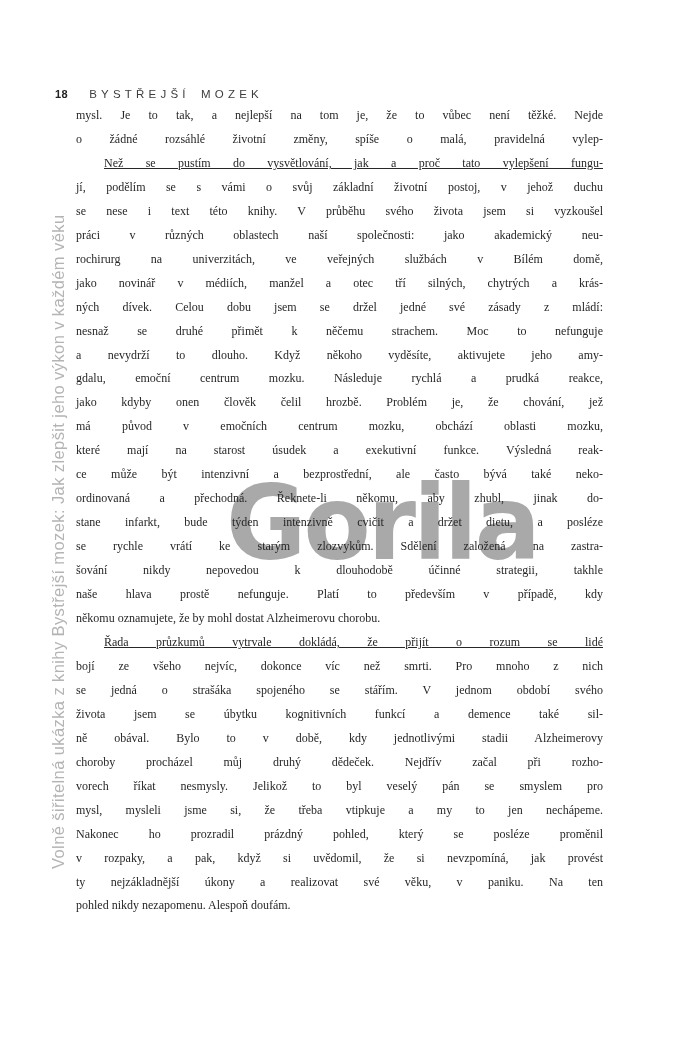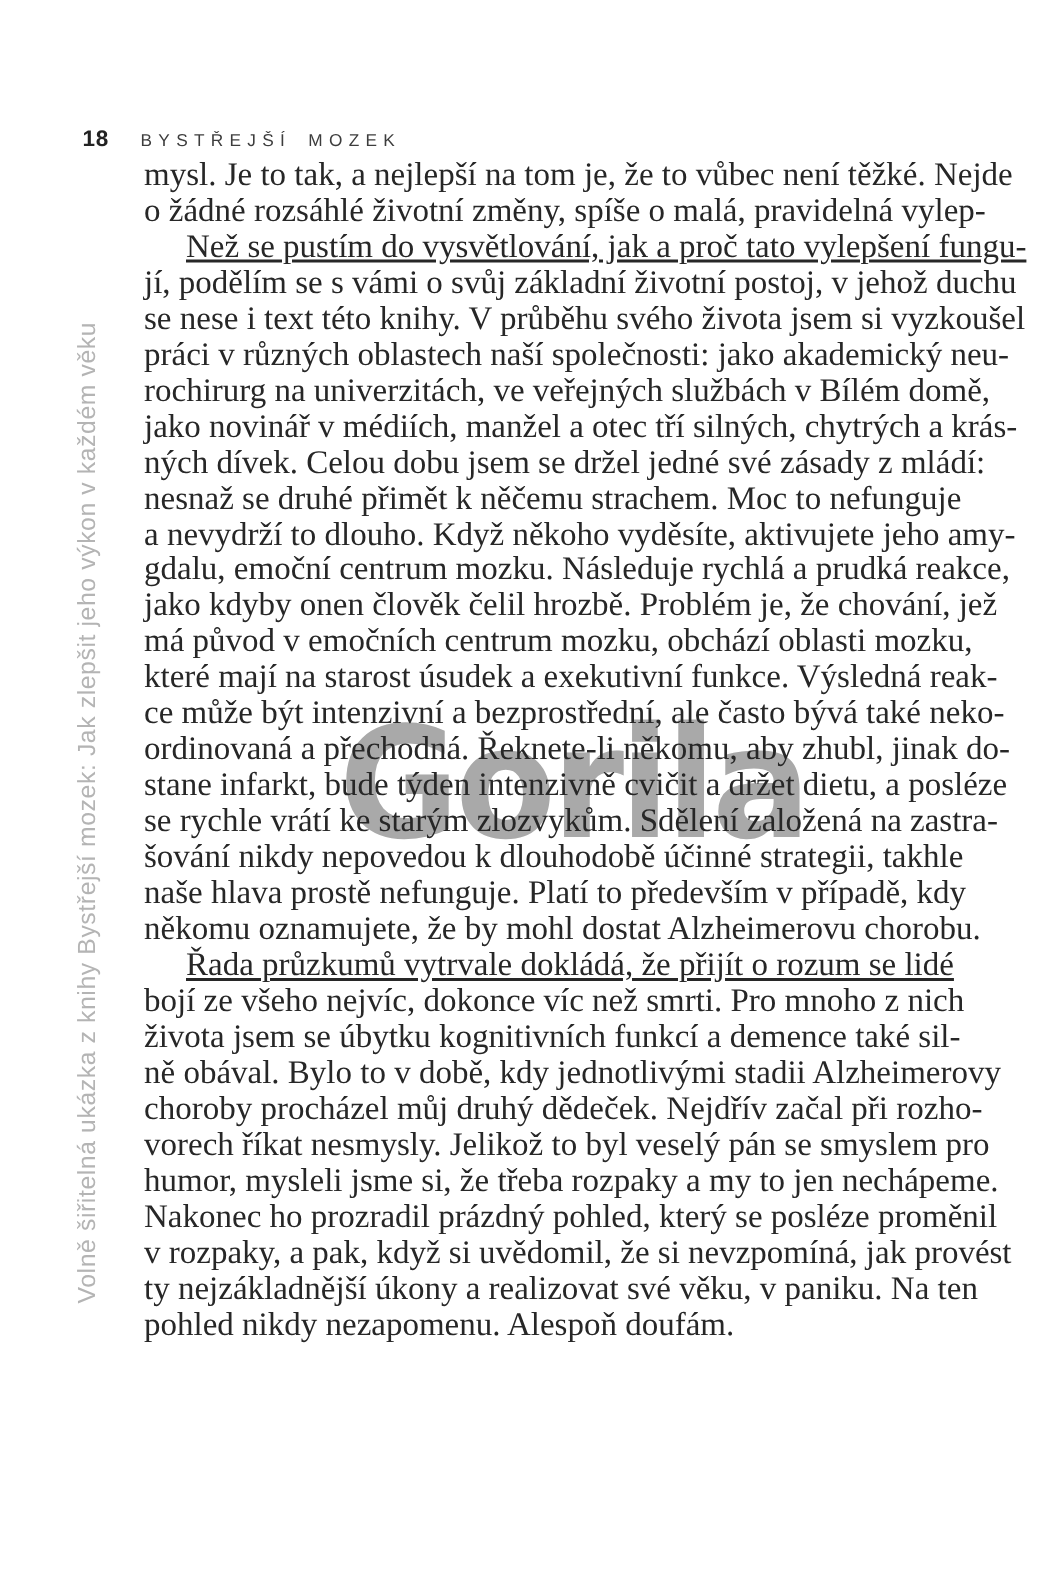--- a/index.html
+++ b/index.html
@@ -6,21 +6,21 @@
   body{
     width:700px;height:1052px;position:relative;background:#ffffff;overflow:hidden;
     font-family:"Liberation Serif","DejaVu Serif",serif;
   }
 
   
   .running-head{
     position:absolute;left:55px;top:62px;display:flex;align-items:baseline;
     font-family:"Liberation Sans","DejaVu Sans",sans-serif;
   }
-  .page-number{font-size:15px;font-weight:bold;color:#222;letter-spacing:.5px;}
+  .page-number{font-size:11px;font-weight:bold;color:#222;letter-spacing:.5px;}
   .book-title{margin-left:21px;font-size:11.5px;color:#3d3d3d;letter-spacing:4.2px;word-spacing:4px;margin-top:26px;}
 
   
   .vertical-note{
     position:absolute;left:49px;top:869px;
     transform:rotate(-90deg);transform-origin:0 0;
     white-space:nowrap;
     font-family:"Liberation Sans","DejaVu Sans",sans-serif;
     font-size:16.5px;letter-spacing:.4px;color:#b4b4b4;
   }
@@ -29,22 +29,22 @@
   .watermark{
     position:absolute;left:226px;top:472px;z-index:0;
     font-family:"DejaVu Sans","Liberation Sans",sans-serif;
     font-weight:bold;font-size:103px;line-height:103px;
     letter-spacing:-3px;transform:scaleX(.95);transform-origin:0 0;
     user-select:none;
   }
 
   
   .text-block{
-    position:absolute;left:96px;top:104px;width:527px;z-index:1;
-    font-size:22px;line-height:23.95px;
+    position:absolute;left:76px;top:104px;width:527px;z-index:1;
+    font-size:12px;line-height:23.95px;
   }
   .line{
     white-space:nowrap;
     text-align:justify;text-align-last:justify;
   }
   .line.last{text-align-last:left;}
   .line.indent{text-indent:28px;text-decoration:underline;}
 </style>
 </head>
 <body>
@@ -81,23 +81,24 @@
       <div class="line">ordinovaná a přechodná. Řeknete-li někomu, aby zhubl, jinak do-</div>
       <div class="line">stane infarkt, bude týden intenzivně cvičit a držet dietu, a posléze</div>
       <div class="line">se rychle vrátí ke starým zlozvykům. Sdělení založená na zastra-</div>
       <div class="line">šování nikdy nepovedou k dlouhodobě účinné strategii, takhle</div>
       <div class="line">naše hlava prostě nefunguje. Platí to především v případě, kdy</div>
       <div class="line last">někomu oznamujete, že by mohl dostat Alzheimerovu chorobu.</div>
     </div>
     <div>
       <div class="line indent">Řada průzkumů vytrvale dokládá, že přijít o rozum se lidé</div>
       <div class="line">bojí ze všeho nejvíc, dokonce víc než smrti. Pro mnoho z nich</div>
+      <div class="line">se jedná o strašáka spojeného se stářím. V jednom období svého</div>
       <div class="line">života jsem se úbytku kognitivních funkcí a demence také sil-</div>
       <div class="line">ně obával. Bylo to v době, kdy jednotlivými stadii Alzheimerovy</div>
       <div class="line">choroby procházel můj druhý dědeček. Nejdřív začal při rozho-</div>
       <div class="line">vorech říkat nesmysly. Jelikož to byl veselý pán se smyslem pro</div>
-      <div class="line">humor, mysleli jsme si, že třeba rozpaky a my to jen nechápeme.</div>
+      <div class="line">mysl, mysleli jsme si, že třeba vtipkuje a my to jen nechápeme.</div>
       <div class="line">Nakonec ho prozradil prázdný pohled, který se posléze proměnil</div>
       <div class="line">v rozpaky, a pak, když si uvědomil, že si nevzpomíná, jak provést</div>
       <div class="line">ty nejzákladnější úkony a realizovat své věku, v paniku. Na ten</div>
       <div class="line last">pohled nikdy nezapomenu. Alespoň doufám.</div>
     </div>
   </main>
 
 </body></html>

